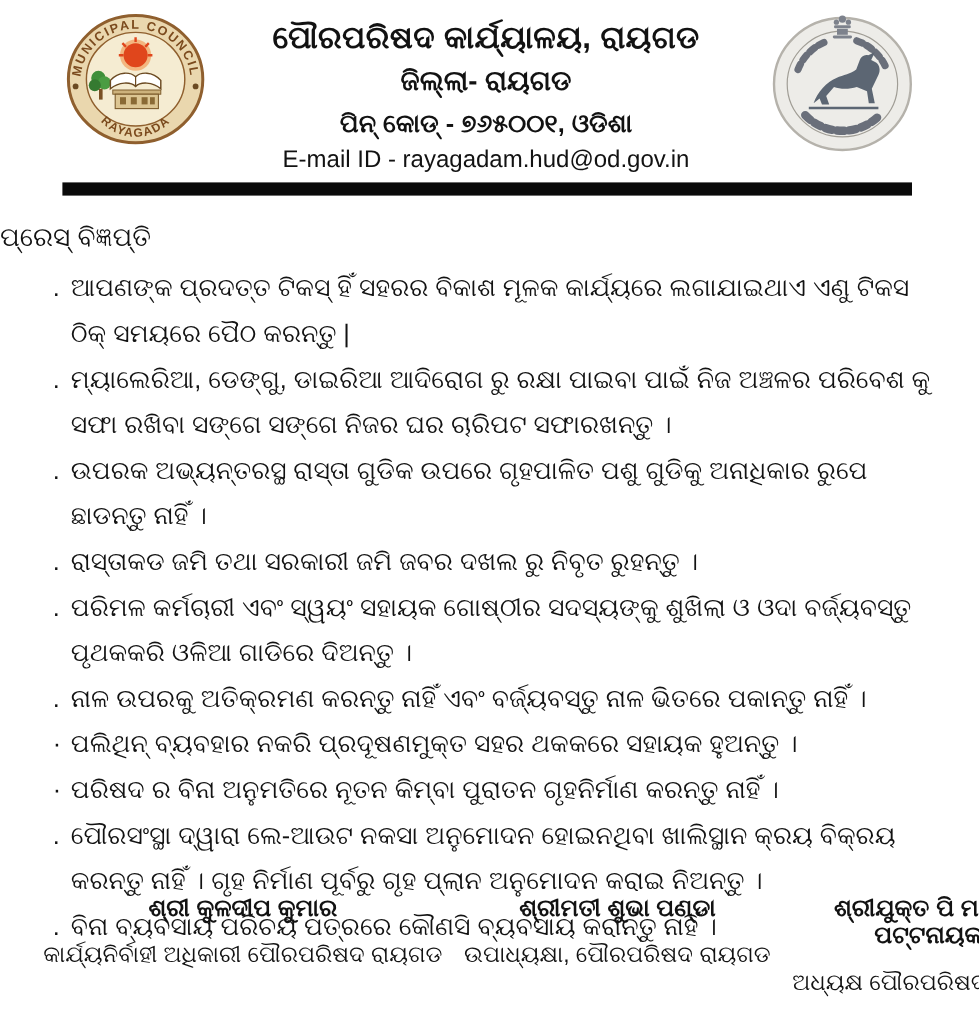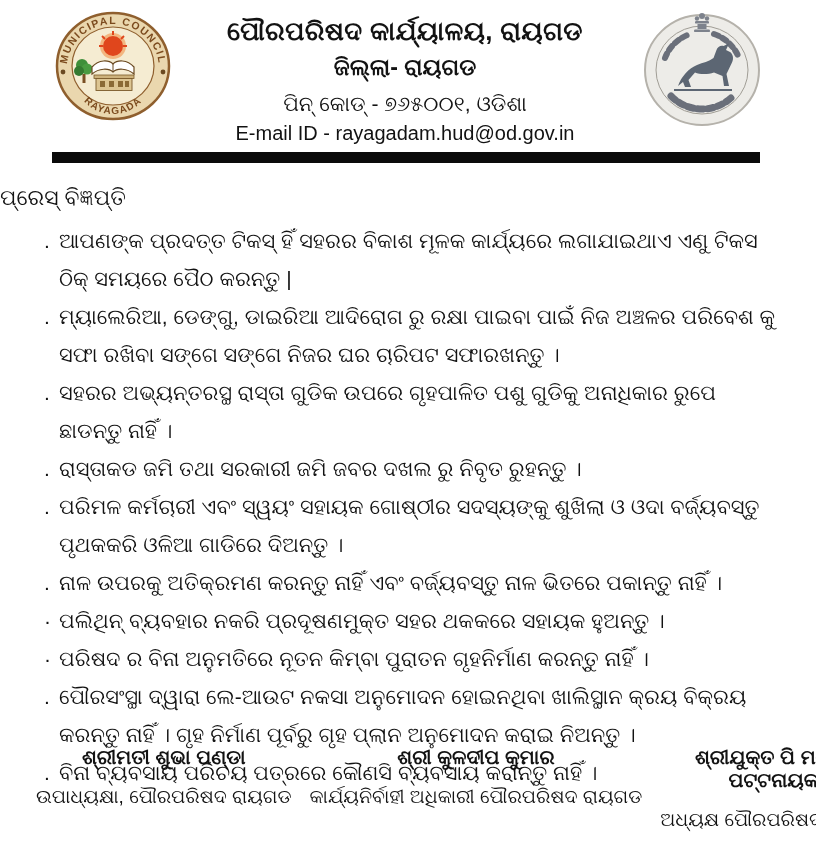--- a/index.html
+++ b/index.html
@@ -12,21 +12,21 @@
   .page { position: relative; width: 816px; height: 845px; background: #fff; overflow: hidden; }
 
   
   .header { display: flex; align-items: flex-start; padding: 6px 50px 0 54px; }
   .seal { flex: 0 0 auto; }
   .seal-left { margin-top: 4px; }
   .seal-right { margin-top: 0; }
   .head-center { flex: 1; text-align: center; padding-top: 10px; }
   .org      { font-size: 26px; font-weight: bold; letter-spacing: .3px; }
   .district { font-size: 23px; font-weight: bold; margin-top: 7px; }
-  .pin      { font-size: 21px; font-weight: normal; margin-top: 11px; }
+  .pin      { font-size: 21px; font-weight: bold; margin-top: 11px; }
   .email    { font-size: 20px; margin-top: 6px; }
 
   .rule { height: 11px; background: #0a0a0a; margin: 7px 56px 0 52px; }
 
   
   .press-heading { text-align: left; font-size: 22px; margin-top: 22px; }
   .bullets { margin: 11px 32px 0 44px; }
   .bullet  { display: flex; font-size: 21px; line-height: 38px; }
   .marker  { width: 15px; flex: 0 0 auto; }
   .btext   { flex: 1; }
@@ -142,21 +142,21 @@
         <span class="btext">ଆପଣଙ୍କ ପ୍ରଦତ୍ତ ଟିକସ୍ ହିଁ ସହରର ବିକାଶ ମୂଳକ କାର୍ଯ୍ୟରେ ଲଗାଯାଇଥାଏ ଏଣୁ ଟିକସ ଠିକ୍ ସମୟରେ ପୈଠ କରନ୍ତୁ |</span>
       </div>
 
       <div class="bullet">
         <span class="marker">.</span>
         <span class="btext">ମ୍ୟାଲେରିଆ, ଡେଙ୍ଗୁ, ଡାଇରିଆ ଆଦିରୋଗ ରୁ ରକ୍ଷା ପାଇବା ପାଇଁ ନିଜ ଅଞ୍ଚଳର ପରିବେଶ କୁ ସଫା ରଖିବା ସଙ୍ଗେ ସଙ୍ଗେ ନିଜର ଘର ଚାରିପଟ ସଫାରଖନ୍ତୁ ।</span>
       </div>
 
       <div class="bullet">
         <span class="marker">.</span>
-        <span class="btext">ସହରର ଅଭ୍ୟନ୍ତରସ୍ଥ ରାସ୍ତା ଗୁଡିକ ଉପରେ ଗୃହପାଳିତ ପଶୁ ଗୁଡିକୁ ଅନାଧିକାର ରୁପେ ଛାଡନ୍ତୁ ନାହିଁ ।</span>
+        <span class="btext">ଉପରକ ଅଭ୍ୟନ୍ତରସ୍ଥ ରାସ୍ତା ଗୁଡିକ ଉପରେ ଗୃହପାଳିତ ପଶୁ ଗୁଡିକୁ ଅନାଧିକାର ରୁପେ ଛାଡନ୍ତୁ ନାହିଁ ।</span>
       </div>
 
       <div class="bullet">
         <span class="marker">.</span>
         <span class="btext">ରାସ୍ତାକଡ ଜମି ତଥା ସରକାରୀ ଜମି ଜବର ଦଖଲ ରୁ ନିବୃତ ରୁହନ୍ତୁ ।</span>
       </div>
 
       <div class="bullet">
         <span class="marker">.</span>
         <span class="btext">ପରିମଳ କର୍ମଚାରୀ ଏବଂ ସ୍ୱୟଂ ସହାୟକ ଗୋଷ୍ଠୀର ସଦସ୍ୟଙ୍କୁ ଶୁଖିଲା ଓ ଓଦା ବର୍ଜ୍ୟବସ୍ତୁ ପୃଥକକରି ଓଳିଆ ଗାଡିରେ ଦିଅନ୍ତୁ ।</span>
@@ -182,30 +182,30 @@
         <span class="btext">ପୌରସଂସ୍ଥା ଦ୍ୱାରା ଲେ-ଆଉଟ ନକସା ଅନୁମୋଦନ ହୋଇନଥିବା ଖାଲିସ୍ଥାନ କ୍ରୟ ବିକ୍ରୟ କରନ୍ତୁ ନାହିଁ । ଗୃହ ନିର୍ମାଣ ପୂର୍ବରୁ ଗୃହ ପ୍ଲାନ ଅନୁମୋଦନ କରାଇ ନିଅନ୍ତୁ ।</span>
       </div>
 
       <div class="bullet">
         <span class="marker">.</span>
         <span class="btext">ବିନା ବ୍ୟବସାୟ ପରିଚୟ ପତ୍ରରେ କୌଣସି ବ୍ୟବସାୟ କରାନ୍ତୁ ନାହିଁ ।</span>
       </div>
     </div>
 
   <div class="signatures">
+
+      <div class="sig">
+        <div class="sig-name">ଶ୍ରୀ କୁଳଦୀପ କୁମାର</div>
+        <div class="sig-title">କାର୍ଯ୍ୟନିର୍ବାହୀ ଅଧିକାରୀ ପୌରପରିଷଦ ରାୟଗଡ</div>
+      </div>
 
       <div class="sig">
         <div class="sig-name">ଶ୍ରୀମତୀ ଶୁଭା ପଣ୍ଡା</div>
         <div class="sig-title">ଉପାଧ୍ୟକ୍ଷା, ପୌରପରିଷଦ ରାୟଗଡ</div>
       </div>
 
       <div class="sig">
-        <div class="sig-name">ଶ୍ରୀ କୁଳଦୀପ କୁମାର</div>
-        <div class="sig-title">କାର୍ଯ୍ୟନିର୍ବାହୀ ଅଧିକାରୀ ପୌରପରିଷଦ ରାୟଗଡ</div>
-      </div>
-
-      <div class="sig">
         <div class="sig-name">ଶ୍ରୀଯୁକ୍ତ ପି ମହେଶ ପଟ୍ଟନାୟକ</div>
         <div class="sig-title">ଅଧ୍ୟକ୍ଷ ପୌରପରିଷଦ ରାୟଗଡ</div>
       </div>
     </div>
 
 </div>
 
 </body></html>

